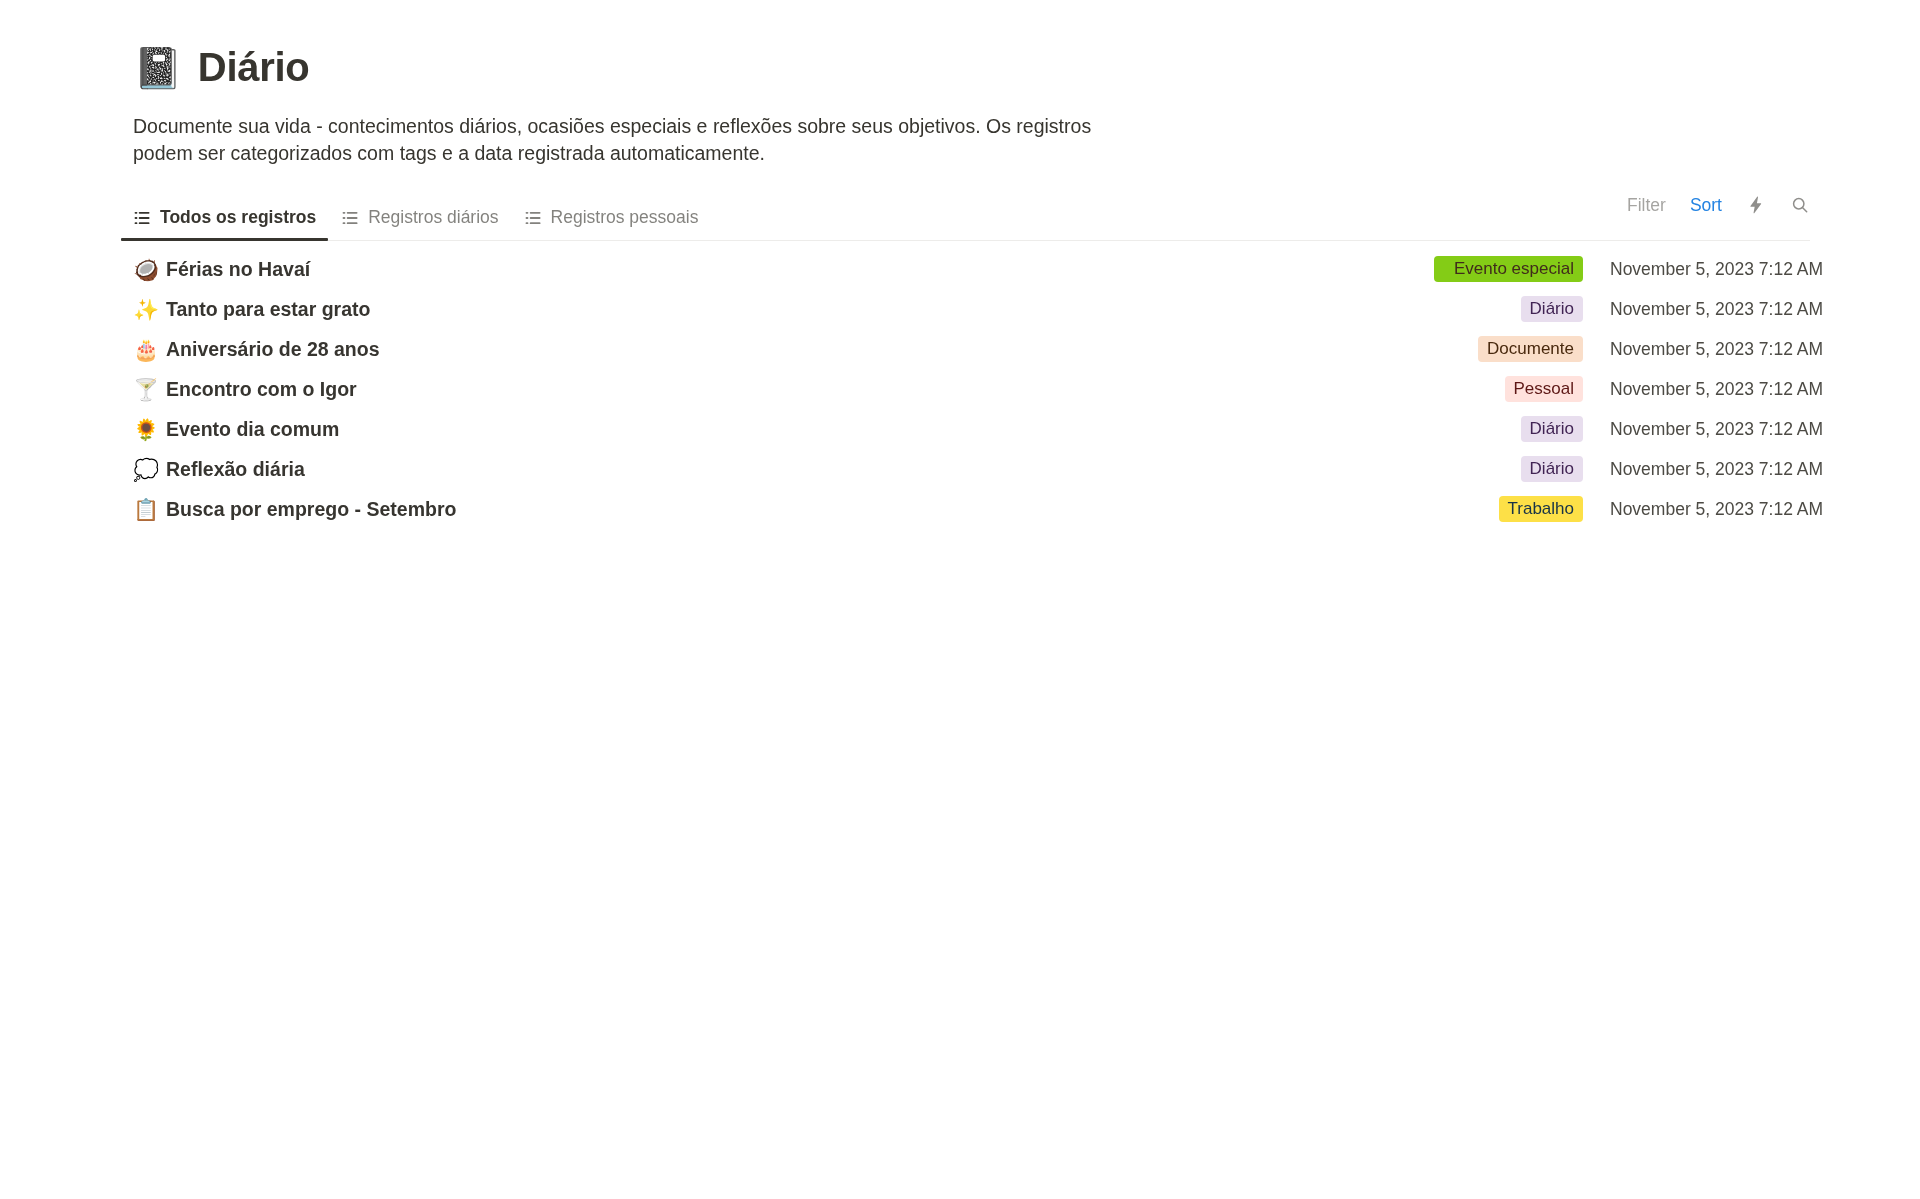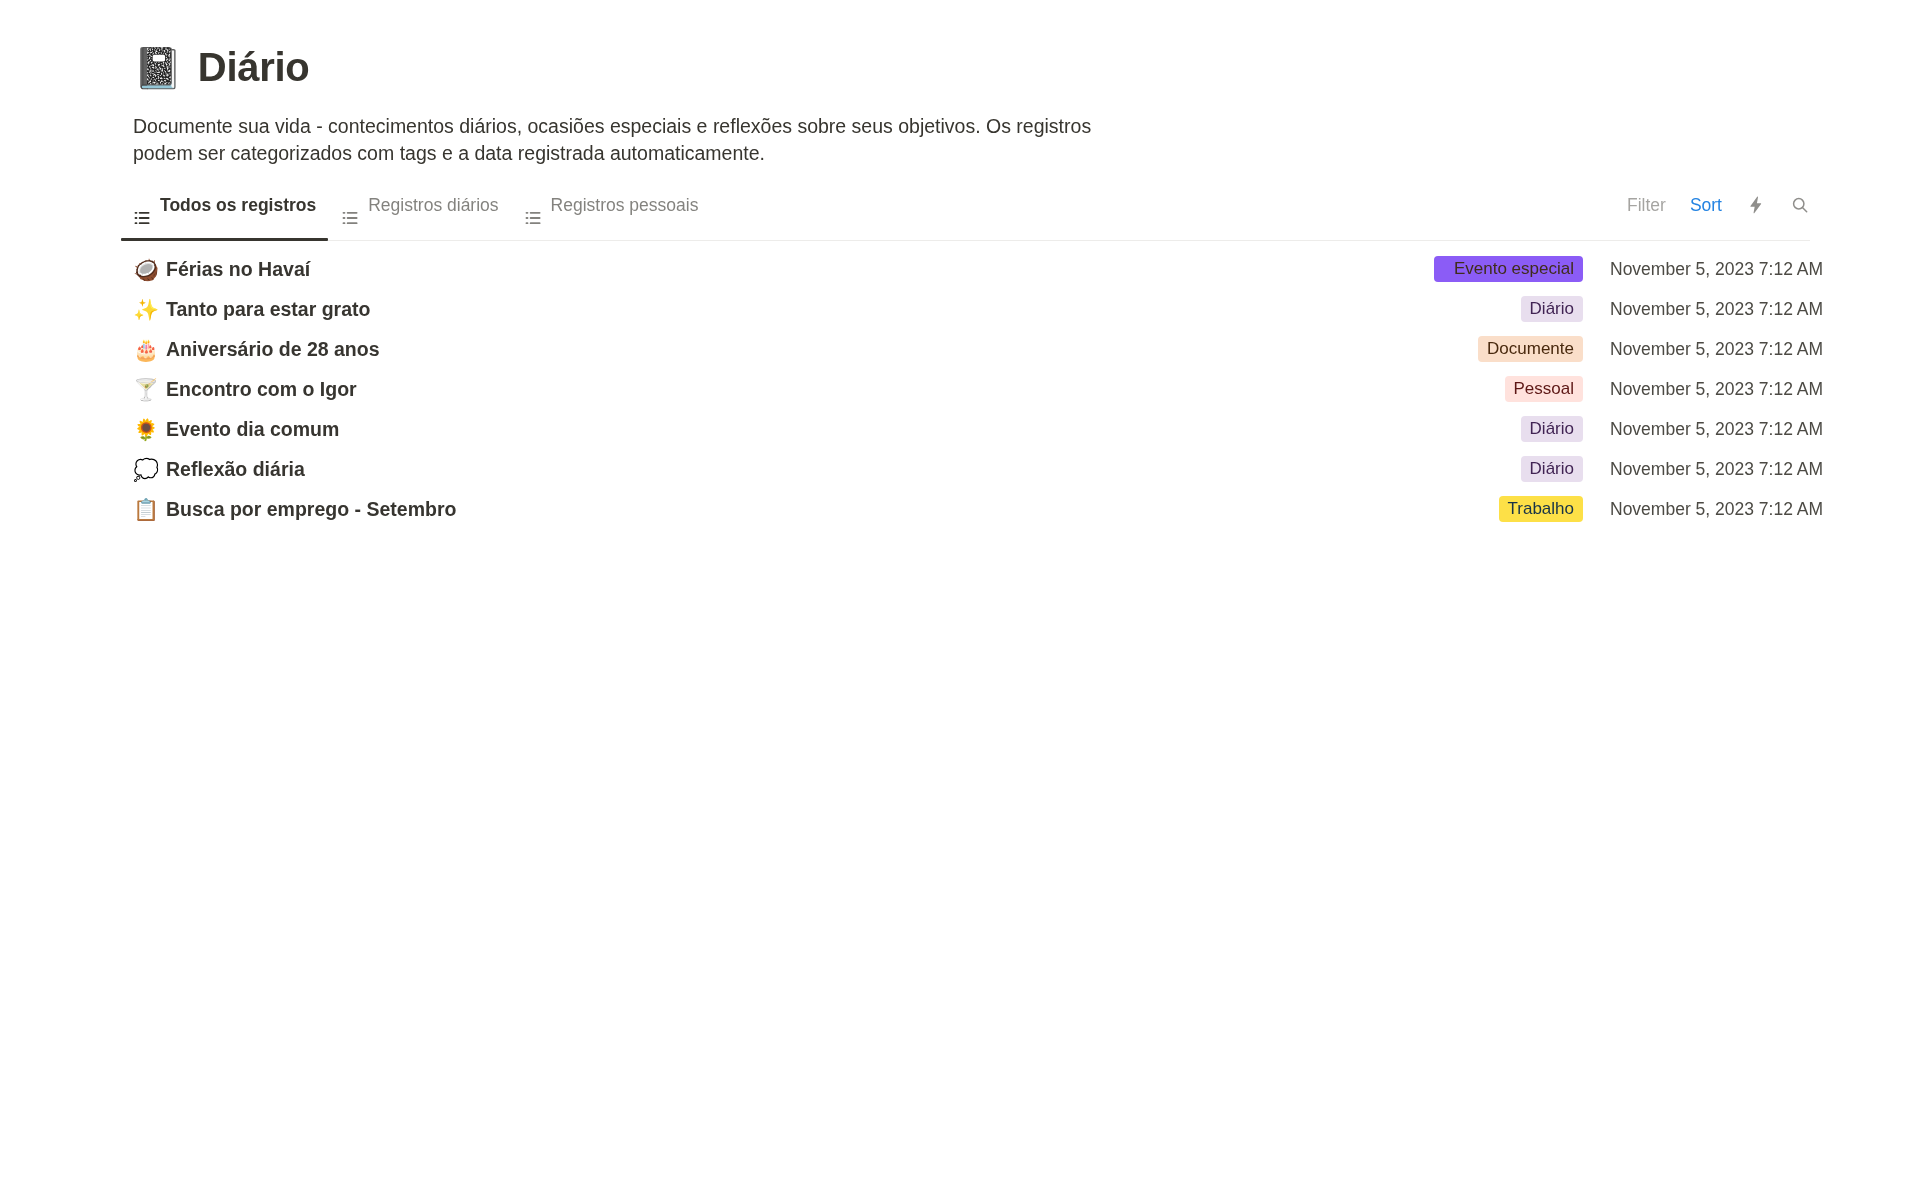--- a/index.html
+++ b/index.html
@@ -25,21 +25,21 @@
   .toolbar {
     margin-top:28px;
     margin-left:-12px;
     display:flex; align-items:stretch; justify-content:space-between;
     height:46px;
     border-bottom:1px solid #EDECEA;
   }
   .tabs { display:flex; align-items:stretch; }
   .tab {
     position:relative;
-    display:flex; gap:9px;
+    display:flex; align-items:center; gap:9px;
     padding:0 12px; margin-right:1px;
     font-size:17.5px; cursor:pointer;
     color:rgba(55,53,47,0.62);
     white-space:nowrap;
   }
   .tab.active { color:#37352F; font-weight:600; }
   .tab.active::after {
     content:""; position:absolute; left:0; right:0; bottom:-1px;
     height:3px; background:#37352F; border-radius:1px;
   }
@@ -141,21 +141,21 @@
           <path d="M15.2 15.2 20 20"></path>
         </svg>
       </span>
     </div>
   </div>
 
   <div class="rows" id="rows">
     <div class="row">
       <span class="row-icon">🥥</span>
       <span class="row-title">Férias no Havaí</span>
-      <span class="tag" style="background: #8b5cf6; color: rgb(64, 44, 27); padding-left: 20px;">Evento especial</span>
+      <span class="tag" style="background: #84cc16; color: rgb(64, 44, 27); padding-left: 20px;">Evento especial</span>
       <span class="row-date">November 5, 2023 7:12 AM</span>
     </div>
 
     <div class="row">
       <span class="row-icon">✨</span>
       <span class="row-title">Tanto para estar grato</span>
       <span class="tag" style="background: rgb(232, 222, 238); color: rgb(65, 36, 84);">Diário</span>
       <span class="row-date">November 5, 2023 7:12 AM</span>
     </div>
 

